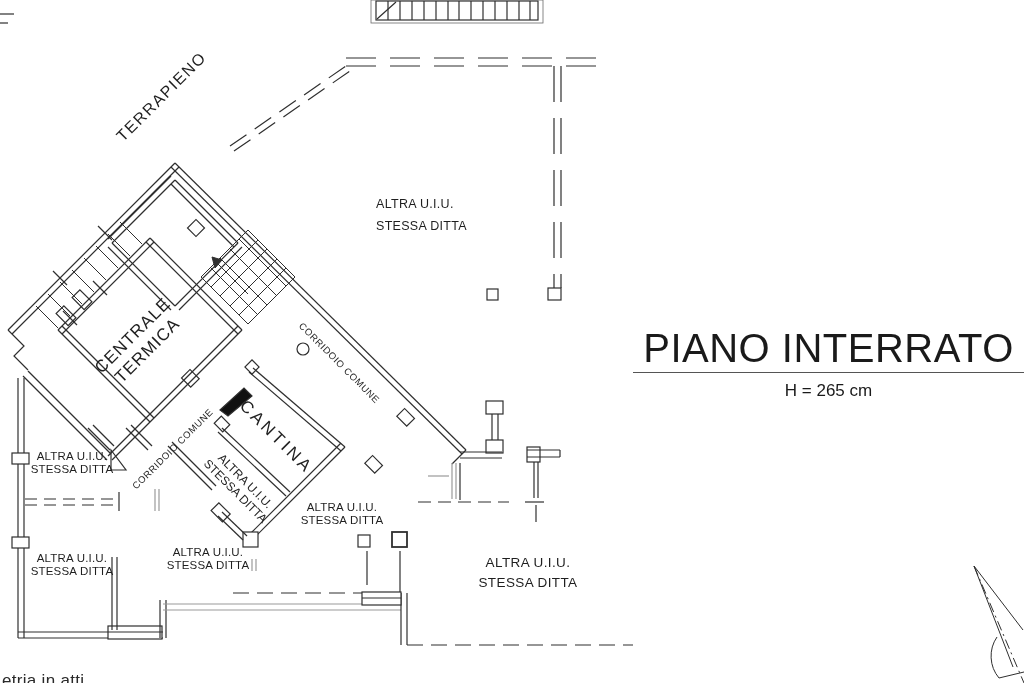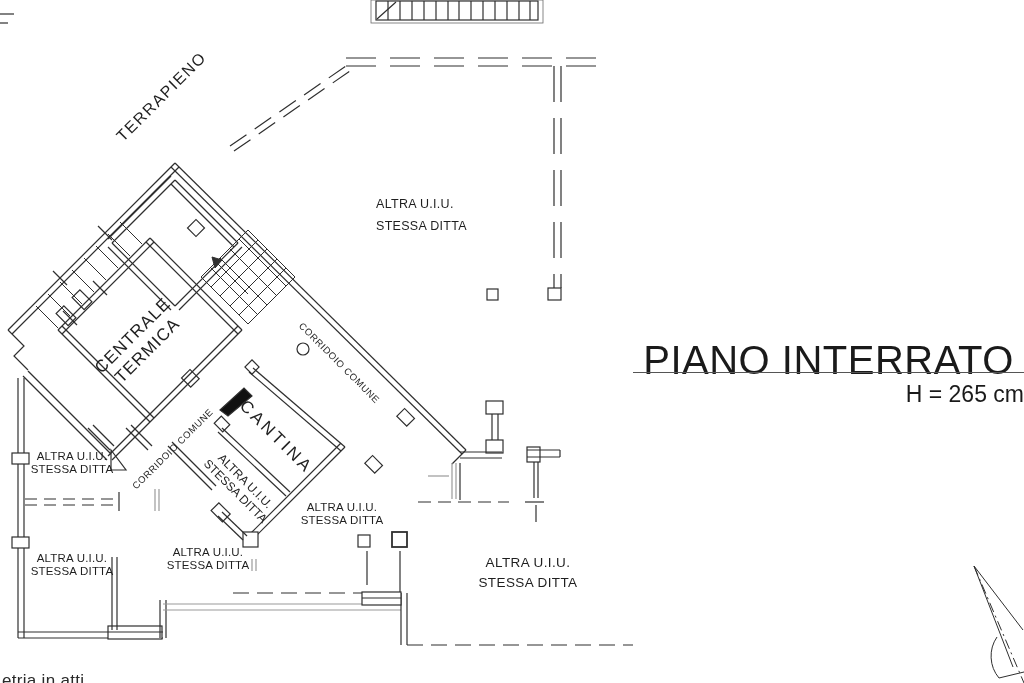--- a/index.html
+++ b/index.html
@@ -17,23 +17,23 @@
   .centrale span{line-height:21px;}
   .corridoio{font-size:9.5px;letter-spacing:.6px;width:150px;text-align:center;}
   .cantina{font-size:17px;letter-spacing:3px;}
   .altra-top{font-size:12.5px;letter-spacing:.3px;}
   .altra-top span{line-height:22px;}
   .altra-right{font-size:13.5px;letter-spacing:.4px;text-align:center;width:110px;}
   .altra-right span{line-height:20px;}
   .altra-diag{font-size:12px;text-align:center;width:130px;}
   .altra-diag span{line-height:13.5px;}
   .title-block{position:absolute;left:633px;top:326px;width:391px;text-align:center;}
-  .title-main{font-size:40px;letter-spacing:.5px;white-space:nowrap;margin-top:12px;}
+  .title-main{font-size:40px;letter-spacing:.5px;white-space:nowrap;}
   .title-rule{position:absolute;left:633px;top:372px;width:391px;border-top:1.5px solid #555;}
-  .title-h{position:absolute;left:633px;top:381px;width:391px;text-align:right;font-size:23px;}
+  .title-h{position:absolute;left:633px;top:381px;width:391px;text-align:center;font-size:17px;}
   .note{position:absolute;left:2px;top:671px;font-size:17px;color:#2a2a2a;letter-spacing:.3px;}
 </style>
 </head>
 <body>
 
 <div id="stage">
 
   <svg id="plan-svg" width="1024" height="683" viewBox="0 0 1024 683" fill="none" stroke="#2f2f2f" stroke-width="1.2">
 
     <g>

